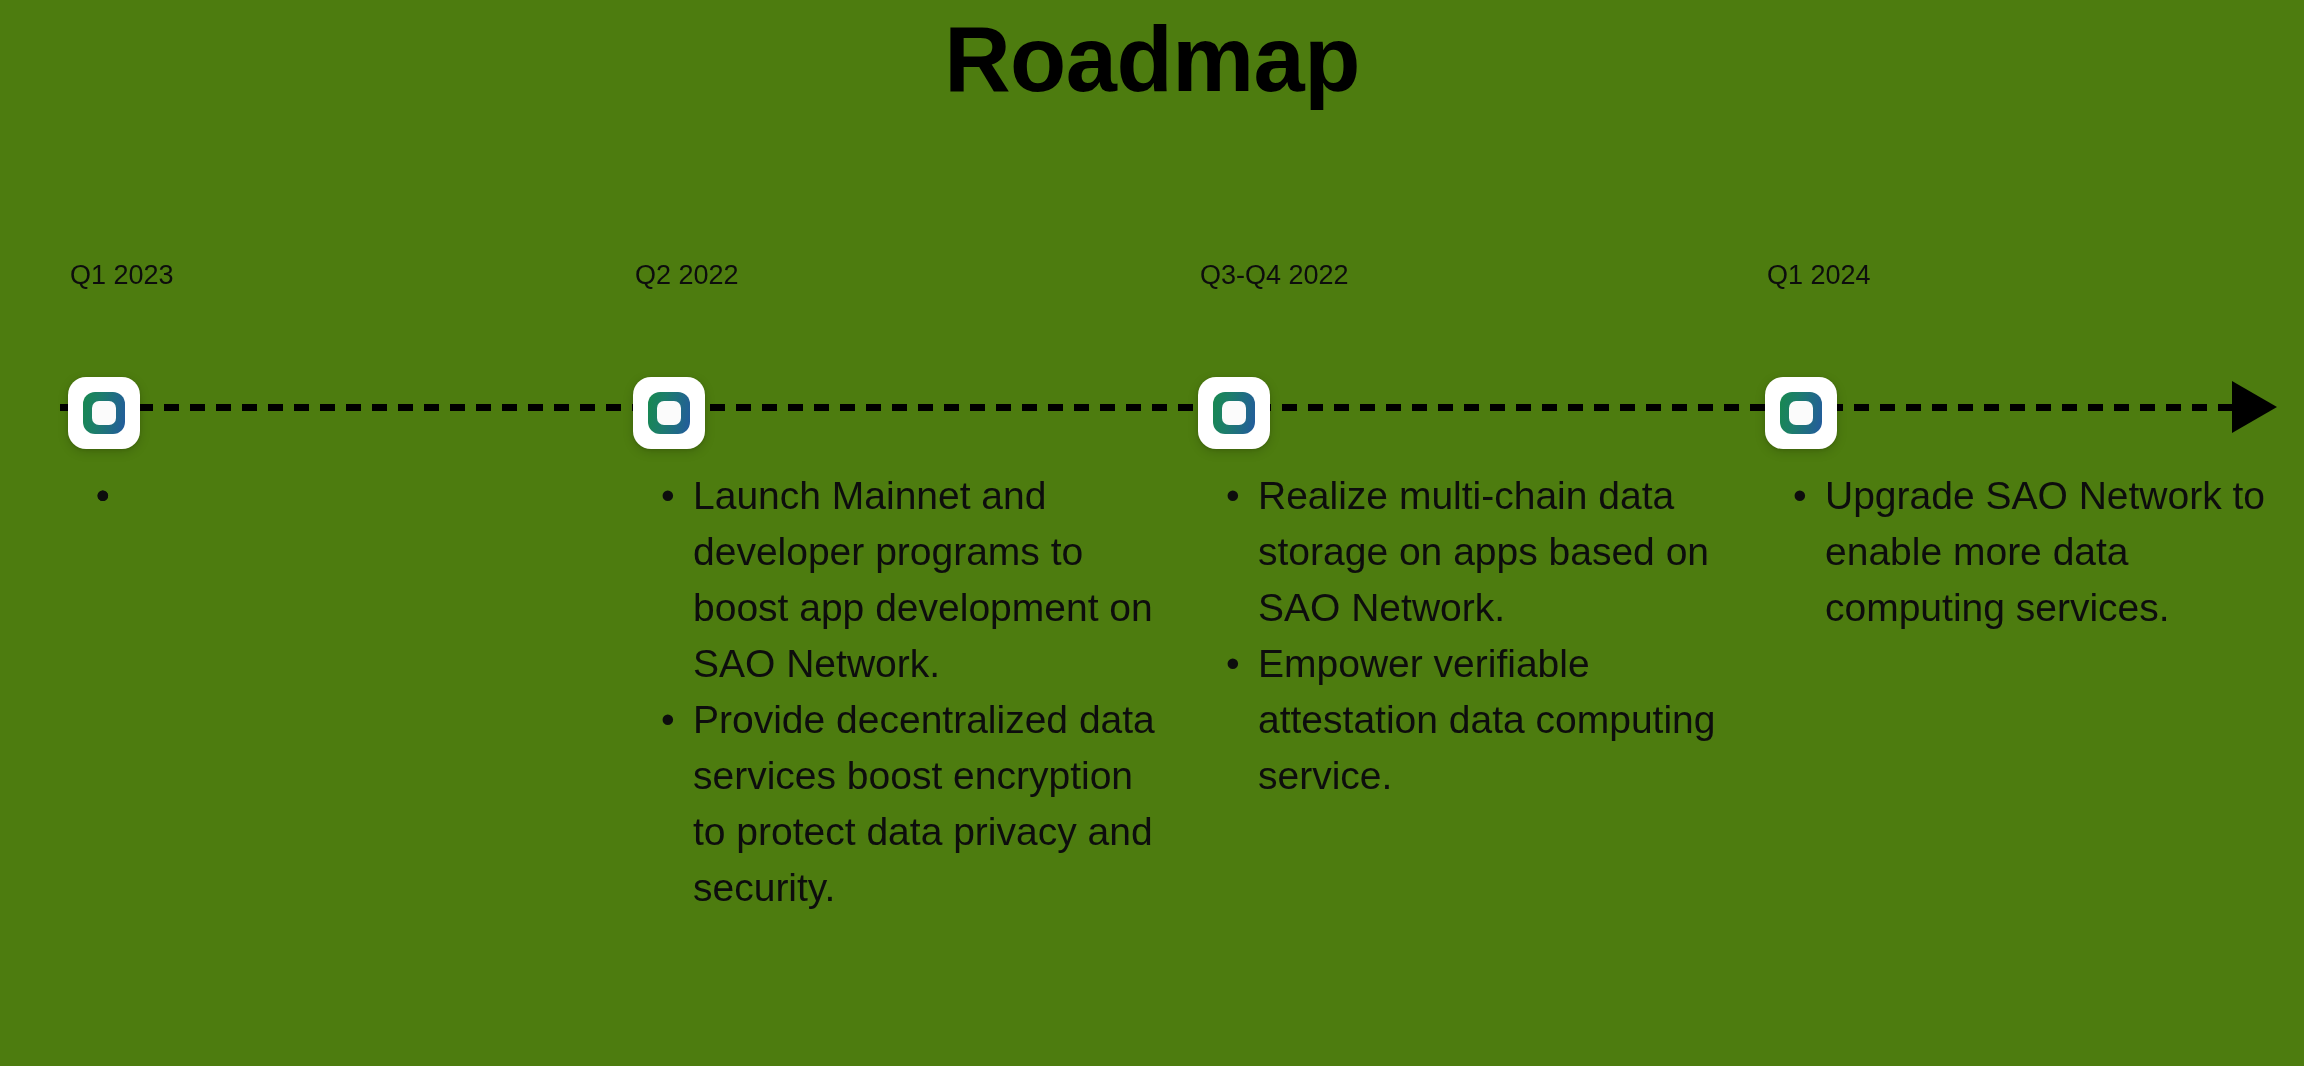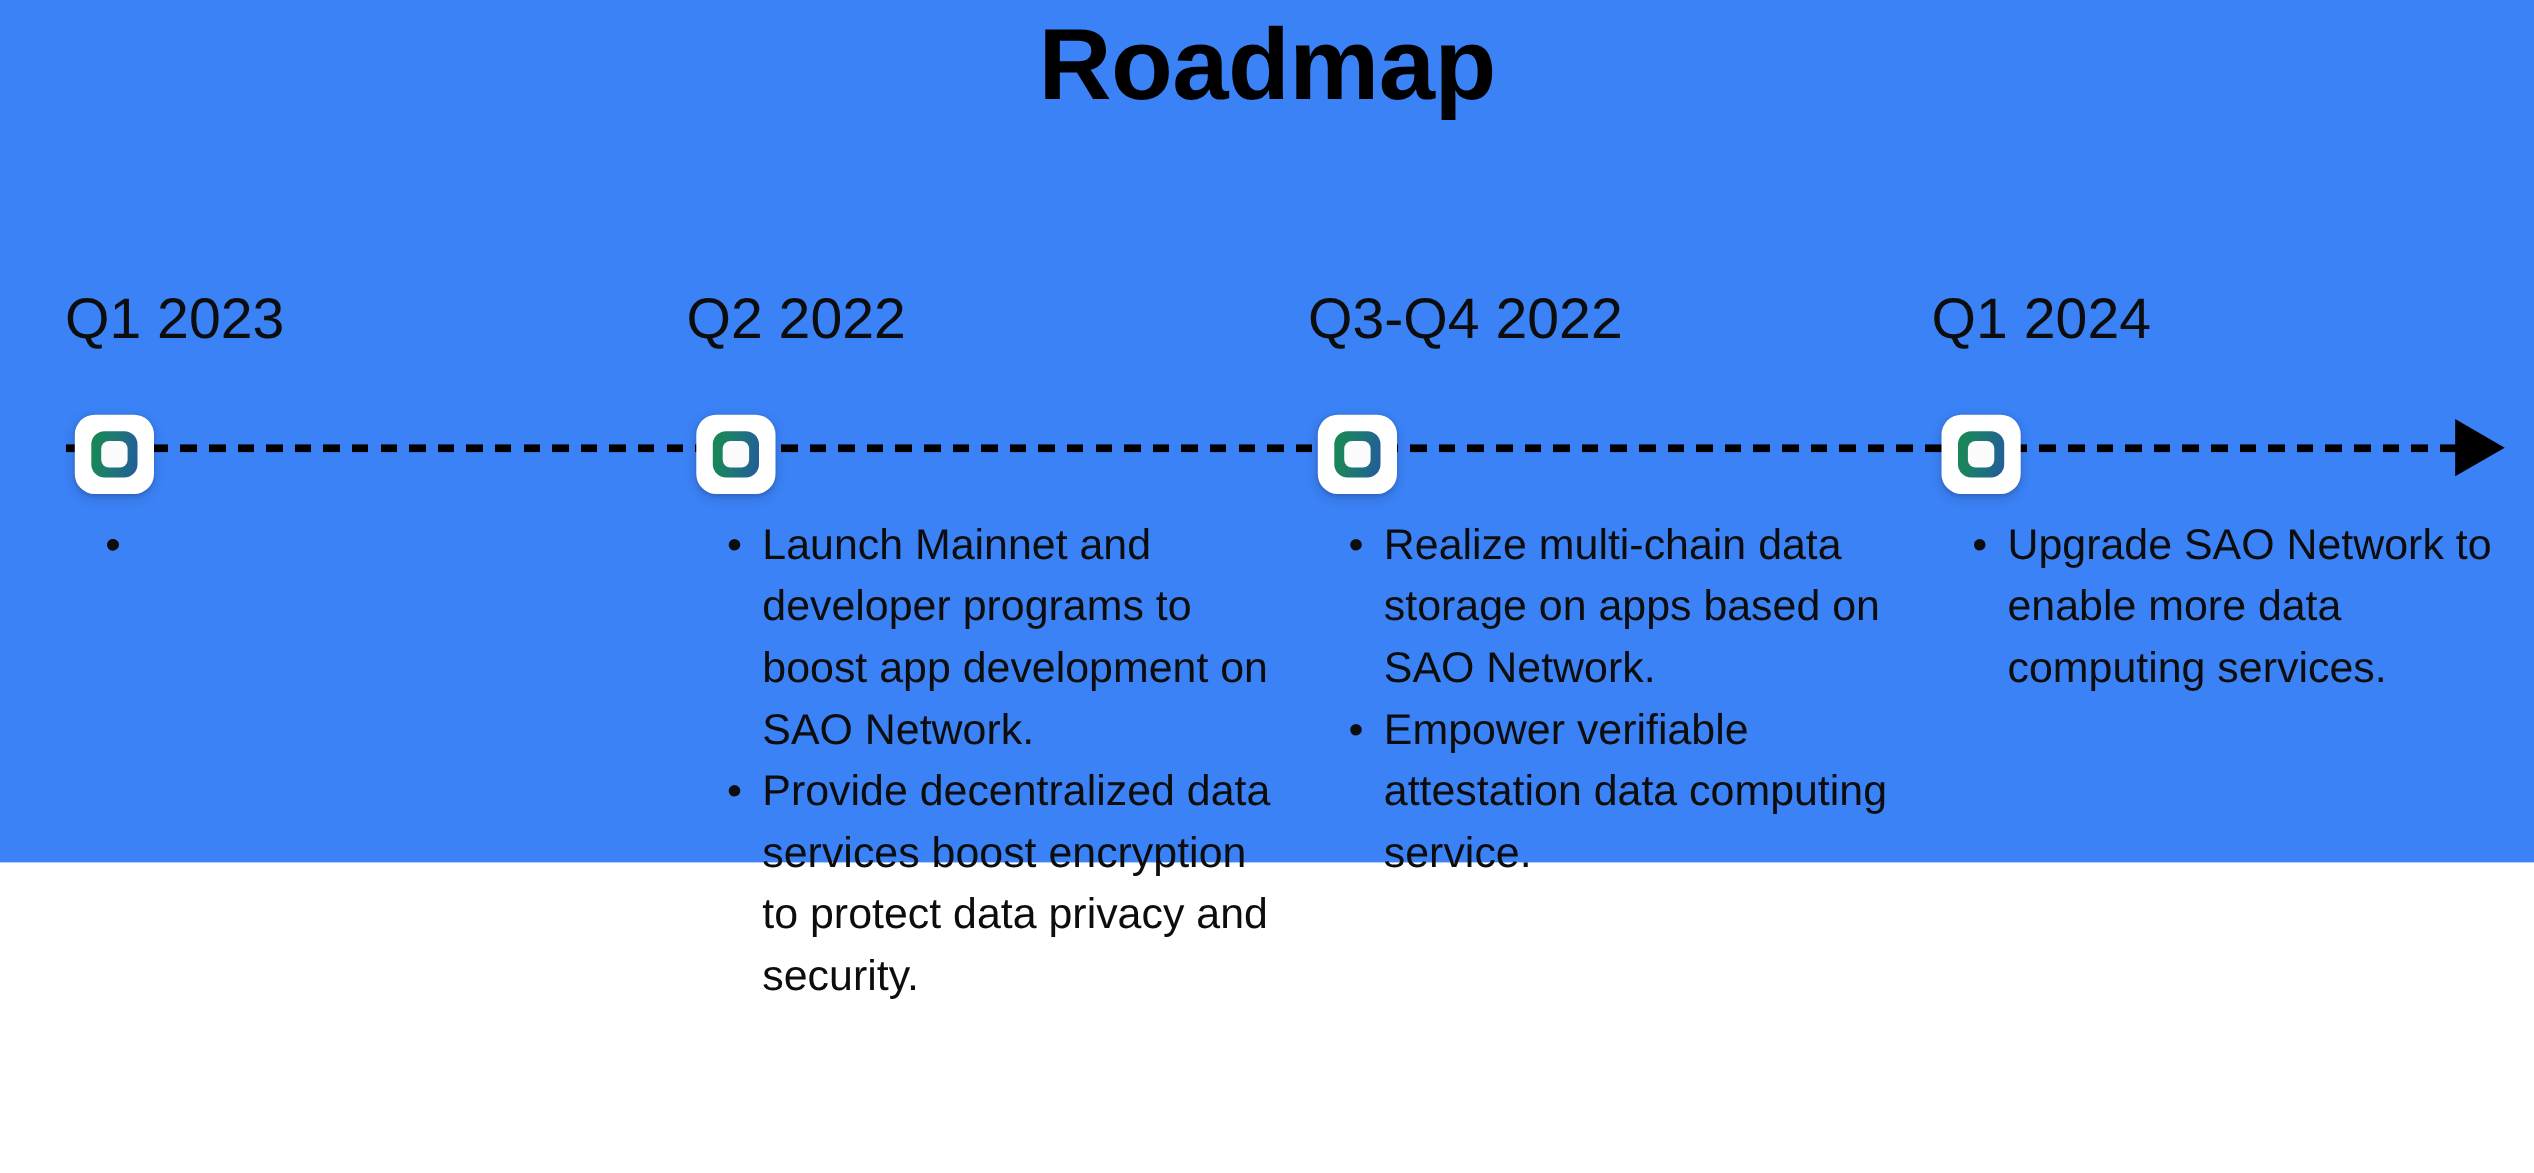--- a/index.html
+++ b/index.html
@@ -8,22 +8,22 @@
     width: 2304px;
     height: 1066px;
     background: #ffffff;
     font-family: "Liberation Sans", sans-serif;
     overflow: hidden;
   }
 
   .page {
     position: relative;
     width: 2304px;
-    height: 784px;
-    background: #3b82f6;
+    height: 1066px;
+    background: #4d7c0f;
   }
 
   
   .title {
     position: absolute;
     top: 8px;
     left: 0;
     width: 2304px;
     text-align: center;
     font-size: 92px;
@@ -72,22 +72,22 @@
   
   .milestone {
     position: absolute;
     top: 0;
     width: 560px;
   }
 
   .quarter-label {
     position: absolute;
     top: 260px;
-    left: 13px;
-    font-size: 52px;
+    left: 24px;
+    font-size: 27px;
     font-weight: 400;
     color: #0d0d0d;
     white-space: nowrap;
   }
 
   
   .marker {
     position: absolute;
     top: 377px;
     left: 22px;

